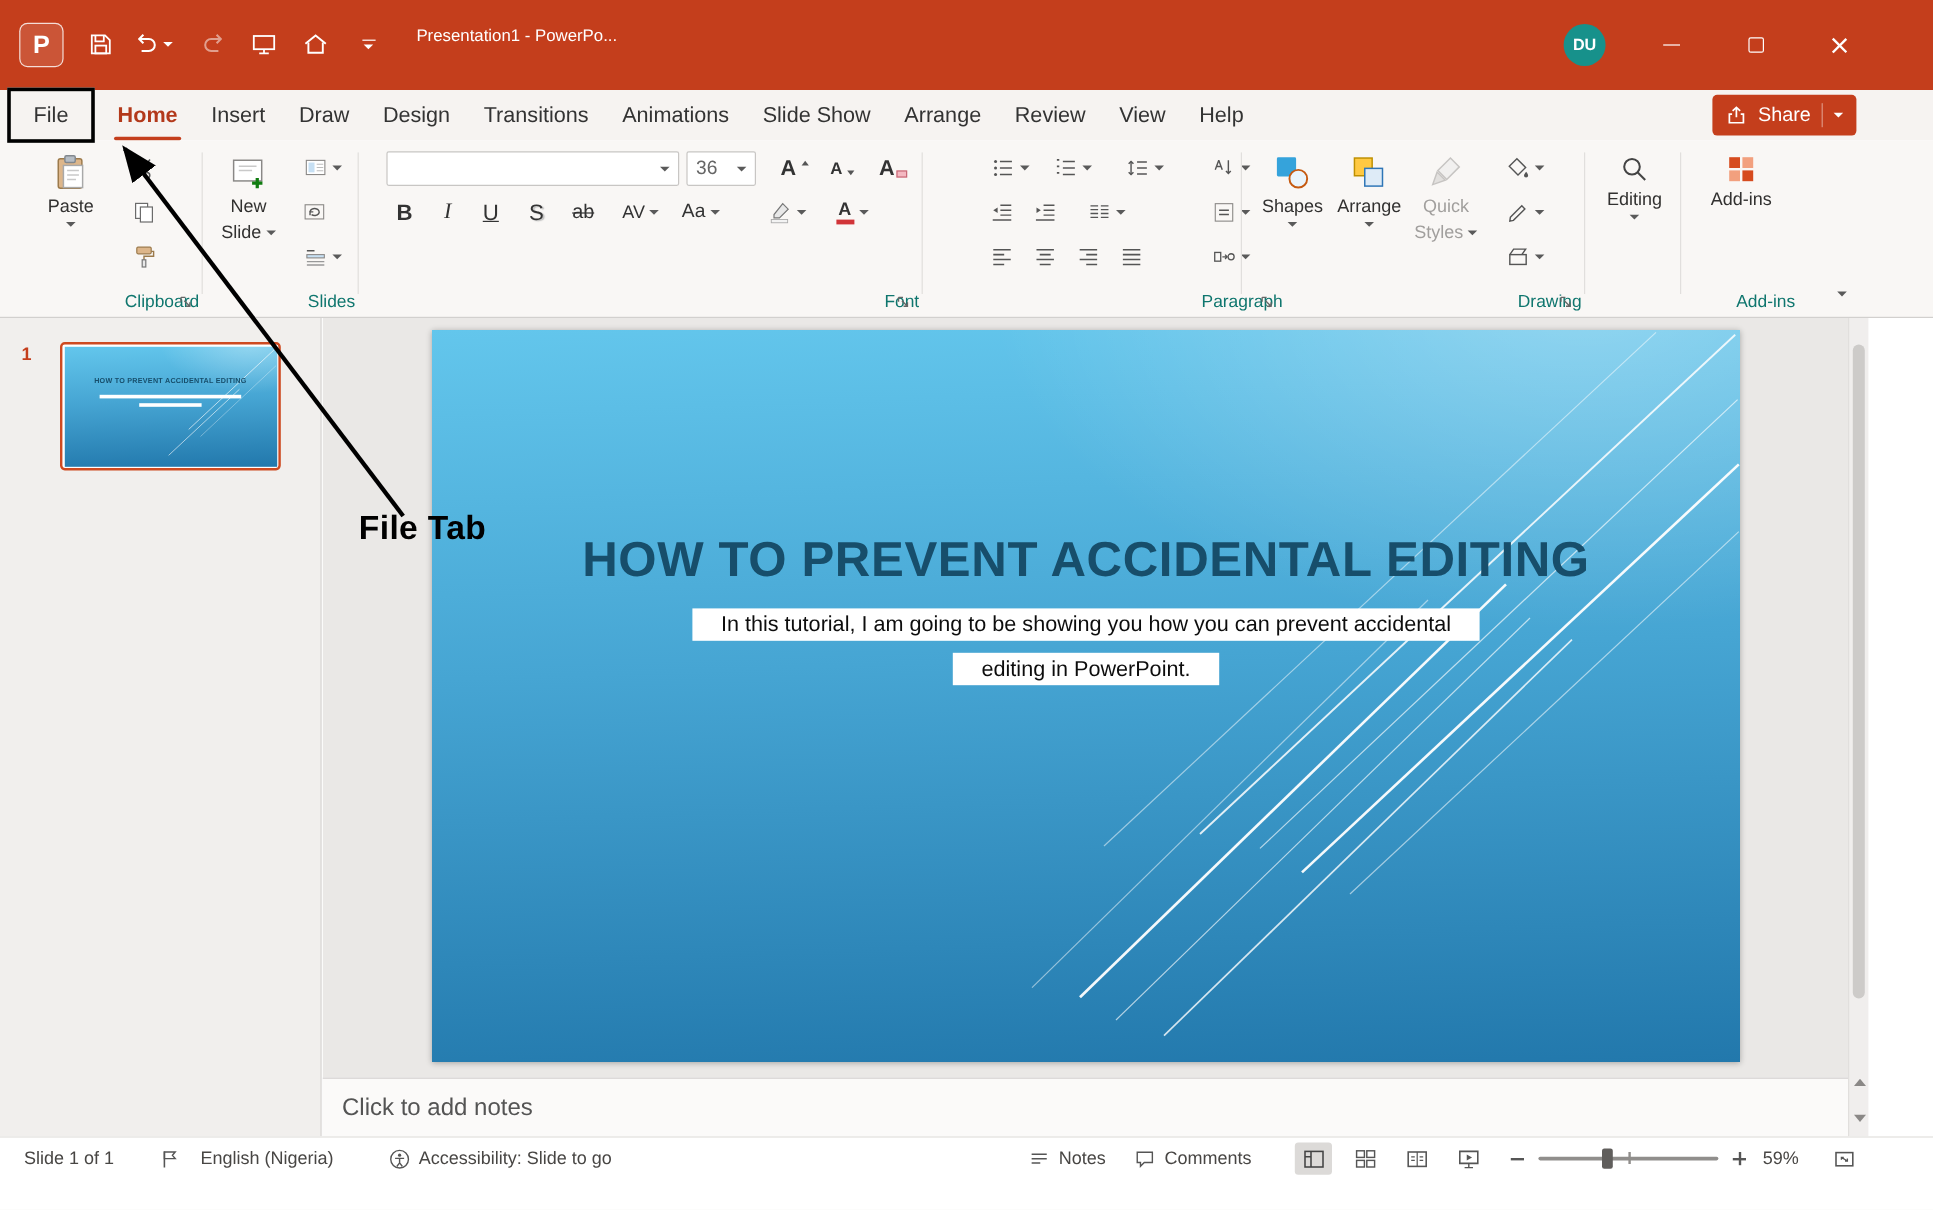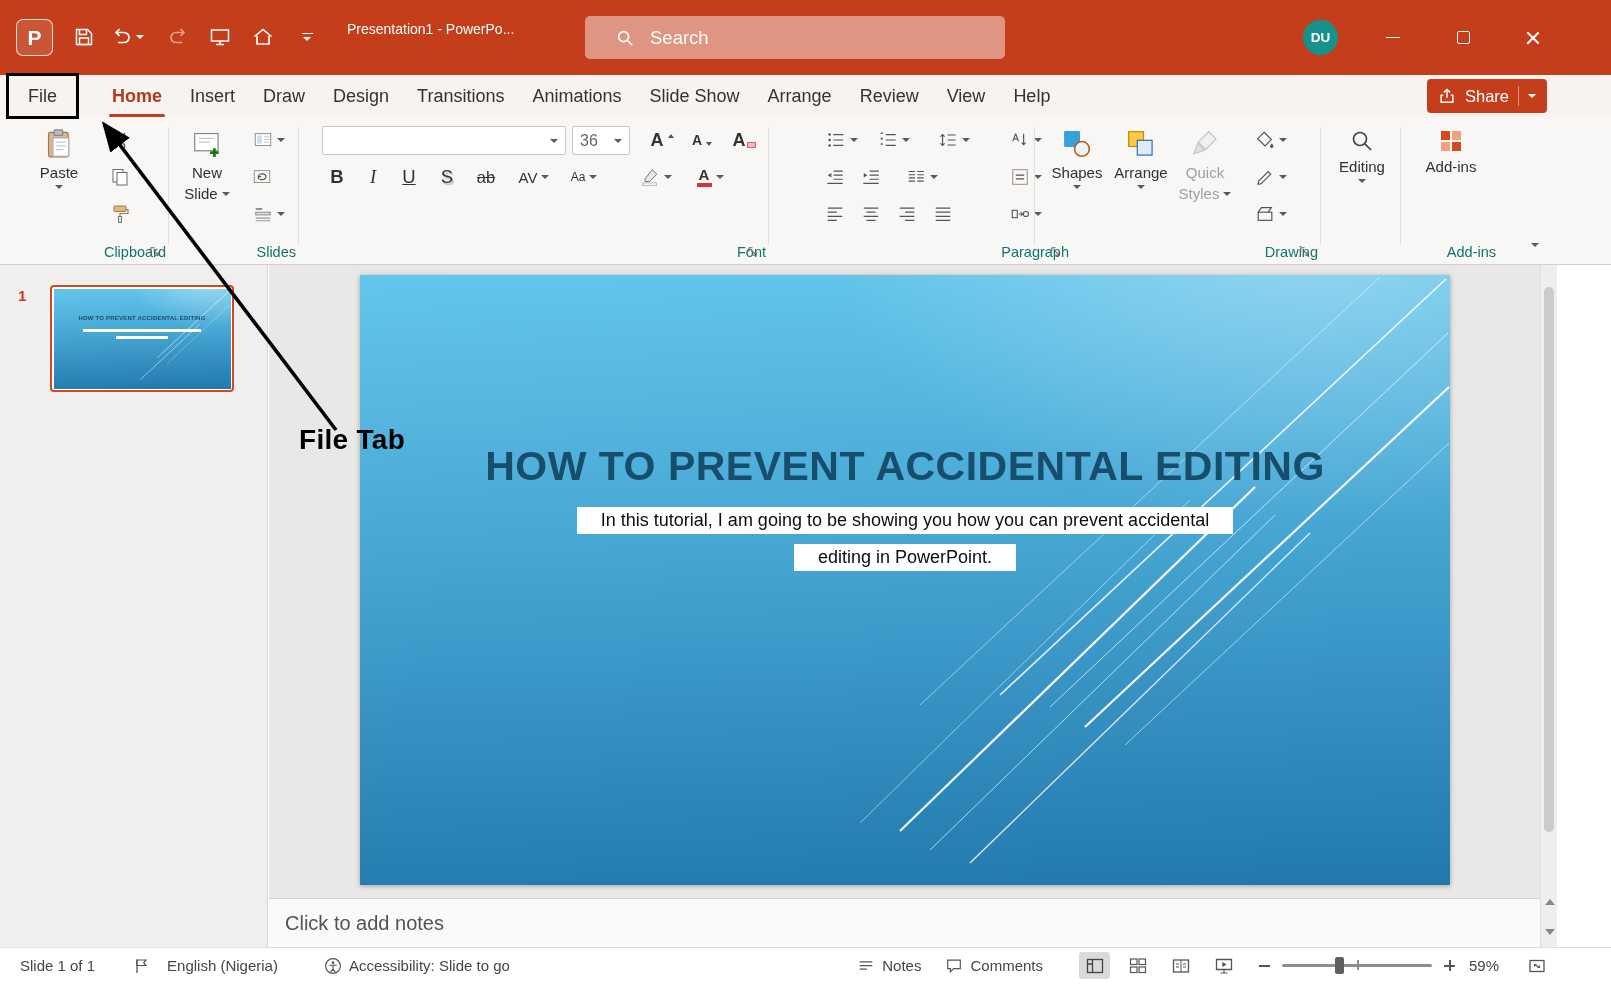--- a/index.html
+++ b/index.html
@@ -26,21 +26,21 @@
 .winbtn{top:0;width:50px;height:75px}
 .minbar{width:14px;height:1.7px;background:#fff}
 .maxbox{width:13px;height:13px;border:1.5px solid #fff;border-radius:2px}
 .xicon{position:relative;width:16px;height:16px}
 .xicon::before,.xicon::after{content:"";position:absolute;left:7.2px;top:0;width:1.7px;height:16px;background:#fff}
 .xicon::before{transform:rotate(45deg)}.xicon::after{transform:rotate(-45deg)}
 
 
 .tabrow{position:absolute;top:75px;left:0;right:0;height:42px;background:#F6F3F1;display:flex;align-items:stretch;padding-left:6px}
 .tab{position:relative;display:flex;align-items:center;padding:0 14px;font-size:18px;color:#333;white-space:nowrap}
-.tab.fileannot{border:3px solid #000;margin:-2px 19px -2px 0;padding:0 19px;background:#F6F3F1;z-index:9}
+.tab.fileannot{border:3px solid #000;margin:-2px 5px -2px 0;padding:0 19px;background:#F6F3F1;z-index:9}
 .tab.active{color:#B3391B;font-weight:bold}
 .tab.active::after{content:"";position:absolute;left:11px;right:11px;bottom:0;height:3.5px;background:#C43E1C;border-radius:2px}
 .sharebtn{position:absolute;right:64px;top:4px;height:34px;background:#C43E1C;color:#fff;border-radius:4px;display:flex;align-items:center;gap:9px;padding:0 11px;font-size:16.5px}
 .sharesep{width:1px;height:20px;background:rgba(255,255,255,.45)}
 
 
 .ribbon{position:absolute;top:117px;left:0;right:0;height:148px;background:#F9F7F5;border-bottom:1px solid #D2D0CE}
 .grp{position:absolute;top:0;height:148px}
 .gdiv{position:absolute;top:10px;height:118px;width:1px;background:#E1DFDD}
 .glabel{position:absolute;bottom:5px;left:0;width:100%;text-align:right;font-size:14.5px;color:#0f766e}
@@ -349,26 +349,20 @@
         <use href="#i-home"></use>
       </svg>
     </div>
   <div class="tb qat" style="left:289px">
     <span style="display:flex;flex-direction:column;align-items:center;gap:3px">
         <span style="width:11px;height:1.5px;background:#fff"></span>
         <span class="chev w"></span>
       </span>
   </div>
   <div class="tb doc-title">Presentation1  -  PowerPo...</div>
-  <div class="searchbox" style="position:absolute">
-    <svg class="ic20" style="color:#fff">
-        <use href="#i-search"></use>
-      </svg>
-    <input placeholder="Search" style="">
-  </div>
   <div class="tb avatar">
       <span>DU</span>
     </div>
   <div class="tb winbtn" style="left:1368px">
       <span class="minbar"></span>
     </div>
   <div class="tb winbtn" style="left:1438px">
       <span class="maxbox"></span>
     </div>
   <div class="tb winbtn" style="left:1508px">
@@ -523,21 +517,21 @@
         <span class="fb s">S</span>
       </div>
     <div class="sbtn r2" style="left:162px;width:40px">
         <span class="fb ab">ab</span>
       </div>
     <div class="sbtn r2" style="left:206px;width:48px">
         <span class="fb" style="font-size:15px">AV</span>
         <span class="chev"></span>
       </div>
     <div class="sbtn r2" style="left:256px;width:48px">
-        <span class="fb" style="font-size:12px">Aa</span>
+        <span class="fb" style="font-size:16px">Aa</span>
         <span class="chev"></span>
       </div>
     <div class="sbtn r2" style="left:328px;width:48px">
         <svg class="ic20">
           <use href="#i-highlight"></use>
         </svg>
         <span class="chev"></span>
       </div>
     <div class="sbtn r2" style="left:382px;width:48px">
       <span class="colorbarA">

